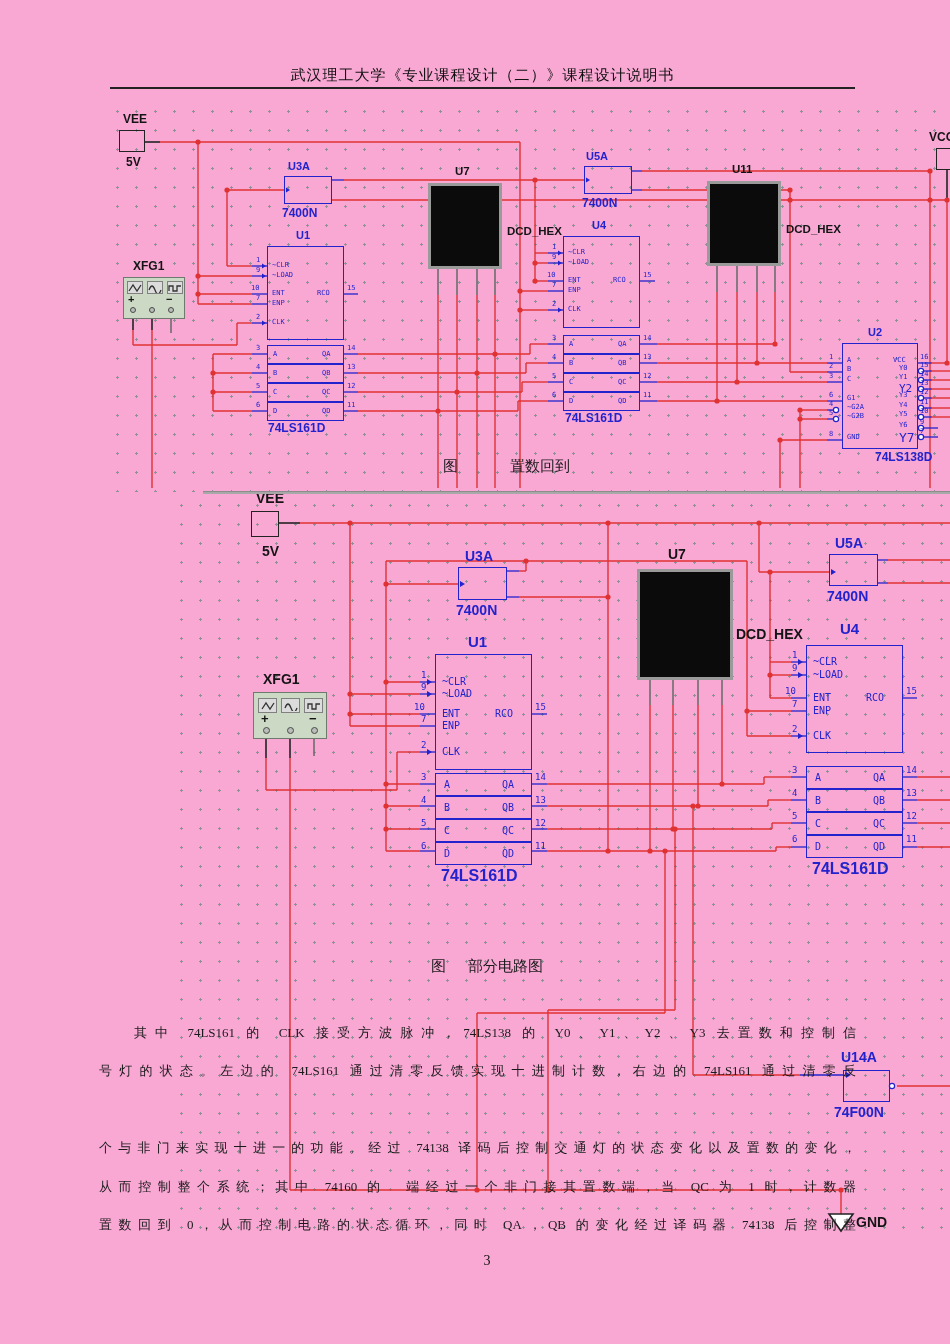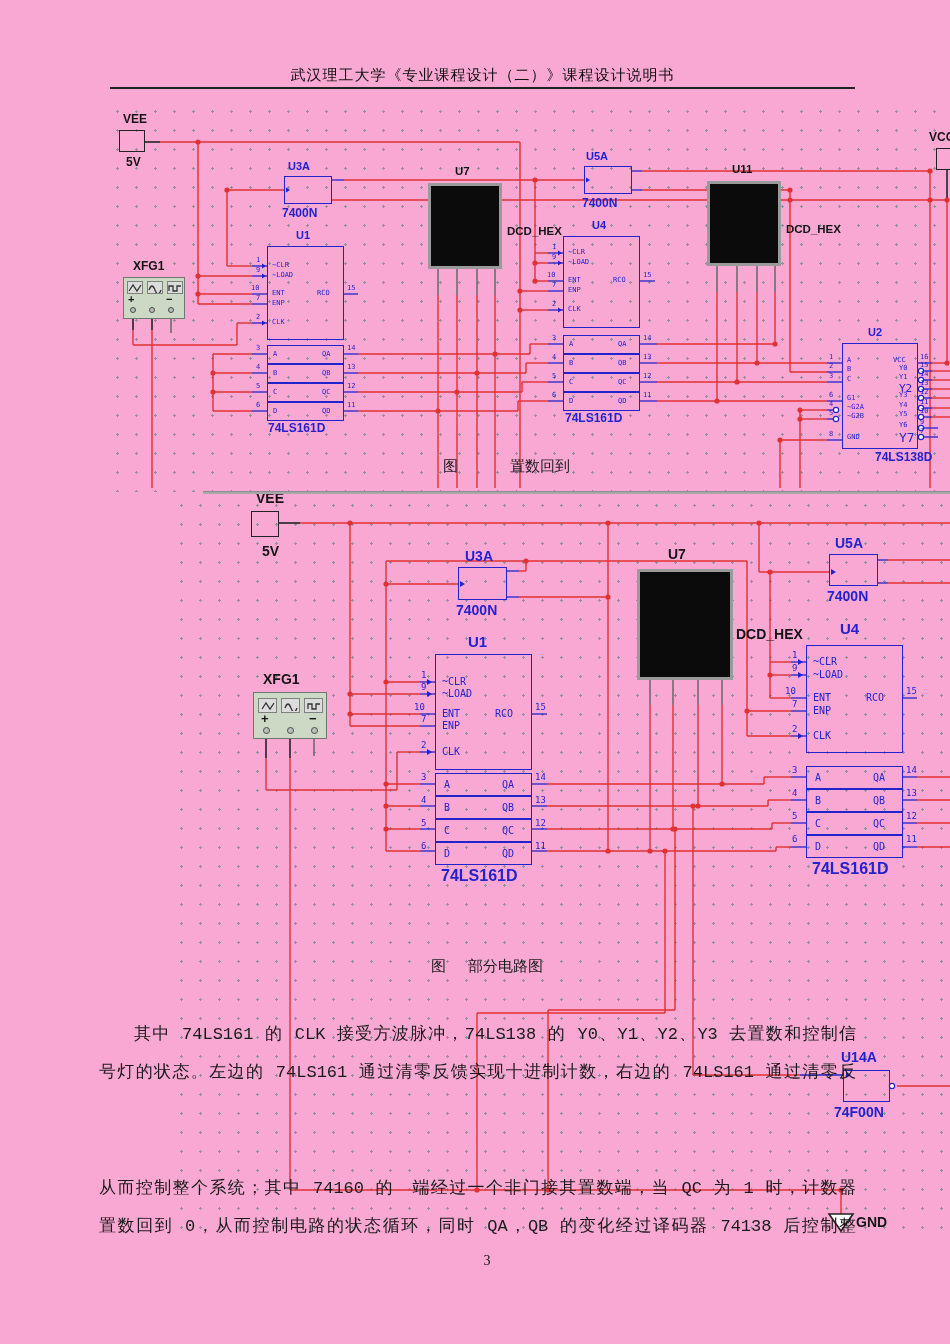--- a/index.html
+++ b/index.html
@@ -13,22 +13,22 @@
   .pinlbl{position:absolute;font-family:"DejaVu Sans Mono",monospace;color:#2323cd;
           white-space:nowrap;line-height:1;}
   .cbox{position:absolute;border:1.4px solid #2323cd;box-sizing:border-box;}
   .disp{position:absolute;background:#0b0b0b;border:3px solid #9a9a9a;box-sizing:border-box;}
   .srcbox{position:absolute;border:1.6px solid #222;box-sizing:border-box;background:transparent;}
   .xfg{position:absolute;background:#ccd9c5;border:1.5px solid #6f7a6f;box-sizing:border-box;}
   .xbtn{position:absolute;background:#dcdcdc;border:1px solid #808080;box-sizing:border-box;
         display:flex;align-items:center;justify-content:center;}
   .term{position:absolute;border-radius:50%;border:1.5px solid #4a4a4a;background:#b9beb9;box-sizing:border-box;}
   .serif{font-family:"Liberation Serif",serif;}
-  .bodyline{position:absolute;left:99px;width:757px;font-family:Liberation Mono, monospace;
-            font-size:17px;color:#1a1a1a;white-space:nowrap;text-align:justify;
+  .bodyline{position:absolute;left:99px;width:757px;font-family:Liberation Serif, serif;
+            font-size:13px;color:#1a1a1a;white-space:nowrap;text-align:justify;
             text-align-last:justify;line-height:1;}
   .cap{position:absolute;font-family:"Liberation Serif",serif;font-size:15px;color:#1a1a1a;
        display:flex;white-space:nowrap;line-height:1;}
 </style>
 </head>
 <body>
 
 <div id="page">
 
   <div class="abs grid" style="left:108px;top:102px;width:842px;height:390px;"></div>
@@ -617,17 +617,18 @@
     <span>置数回到</span>
   </div>
   <div class="abs" style="left:203px;top:491px;width:747px;height:2px;background:#a8a8a8;border-top:1px solid #8d8d8d;"></div>
   <div class="cap" style="left:431px;top:959px;">
     <span style="margin-right:22px;">图</span>
     <span>部分电路图</span>
   </div>
 
   <div class="bodyline" style="top:1026px;left:134px;width:722px;">其中 74LS161 的 CLK 接受方波脉冲，74LS138 的 Y0、Y1、Y2、Y3 去置数和控制信</div>
   <div class="bodyline" style="top:1064px;">号灯的状态。左边的 74LS161 通过清零反馈实现十进制计数，右边的 74LS161 通过清零反</div>
+  <div class="bodyline" style="top:1141px;">个与非门来实现十进一的功能。经过 74138 译码后控制交通灯的状态变化以及置数的变化，</div>
   <div class="bodyline" style="top:1180px;">从而控制整个系统；其中 74160 的　端经过一个非门接其置数端，当 QC 为 1 时，计数器</div>
   <div class="bodyline" style="top:1218px;">置数回到 0，从而控制电路的状态循环，同时 QA，QB 的变化经过译码器 74138 后控制整</div>
 
   <div class="abs serif" style="left:437px;top:1253px;width:100px;text-align:center;font-size:14px;color:#111;">3</div>
 </div>
 
 </body></html>

